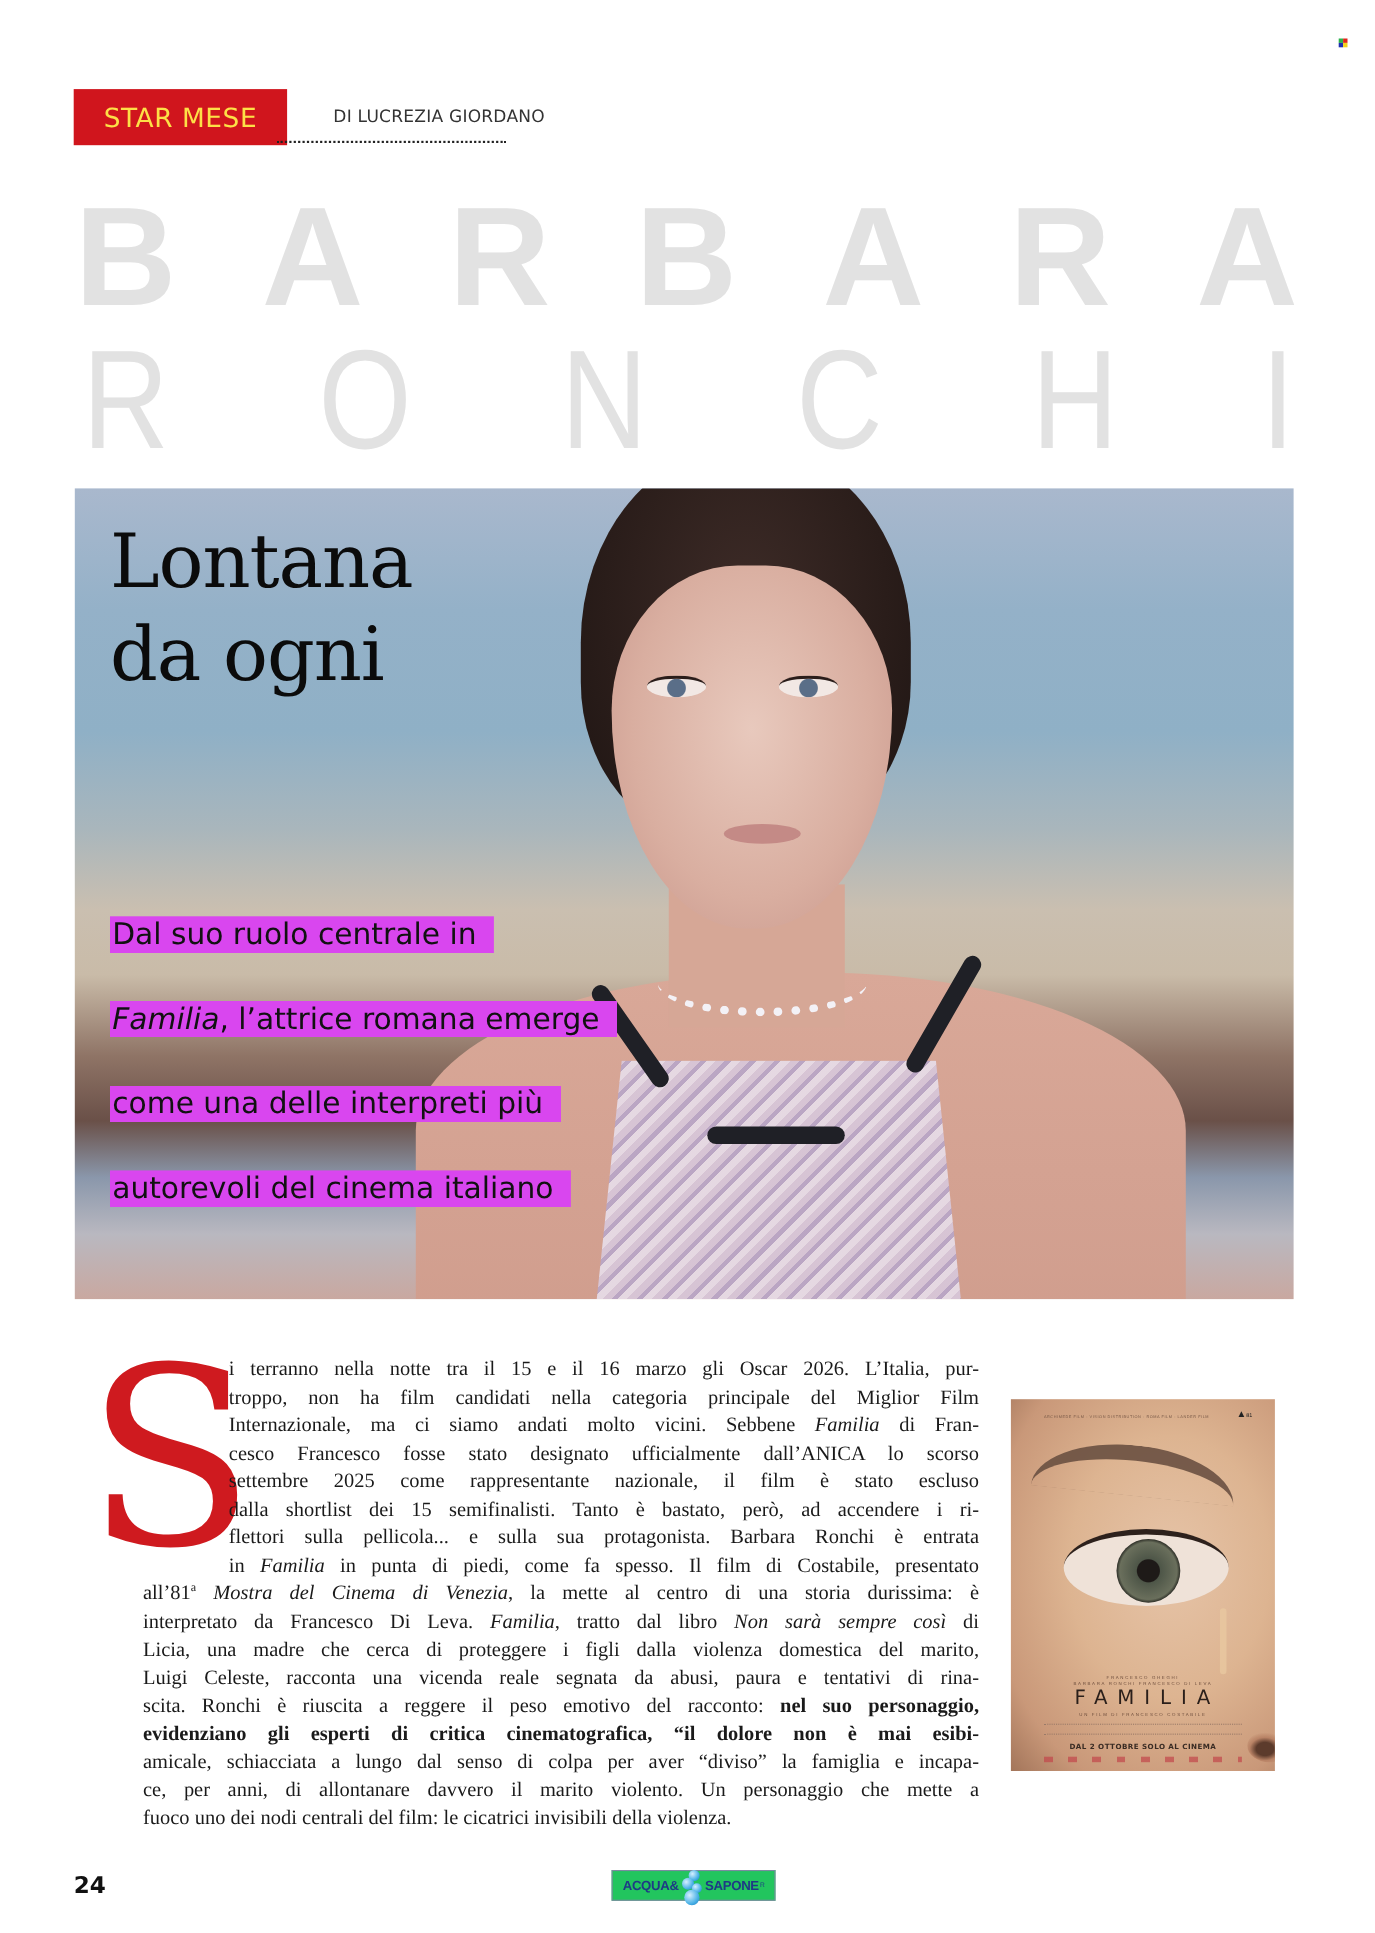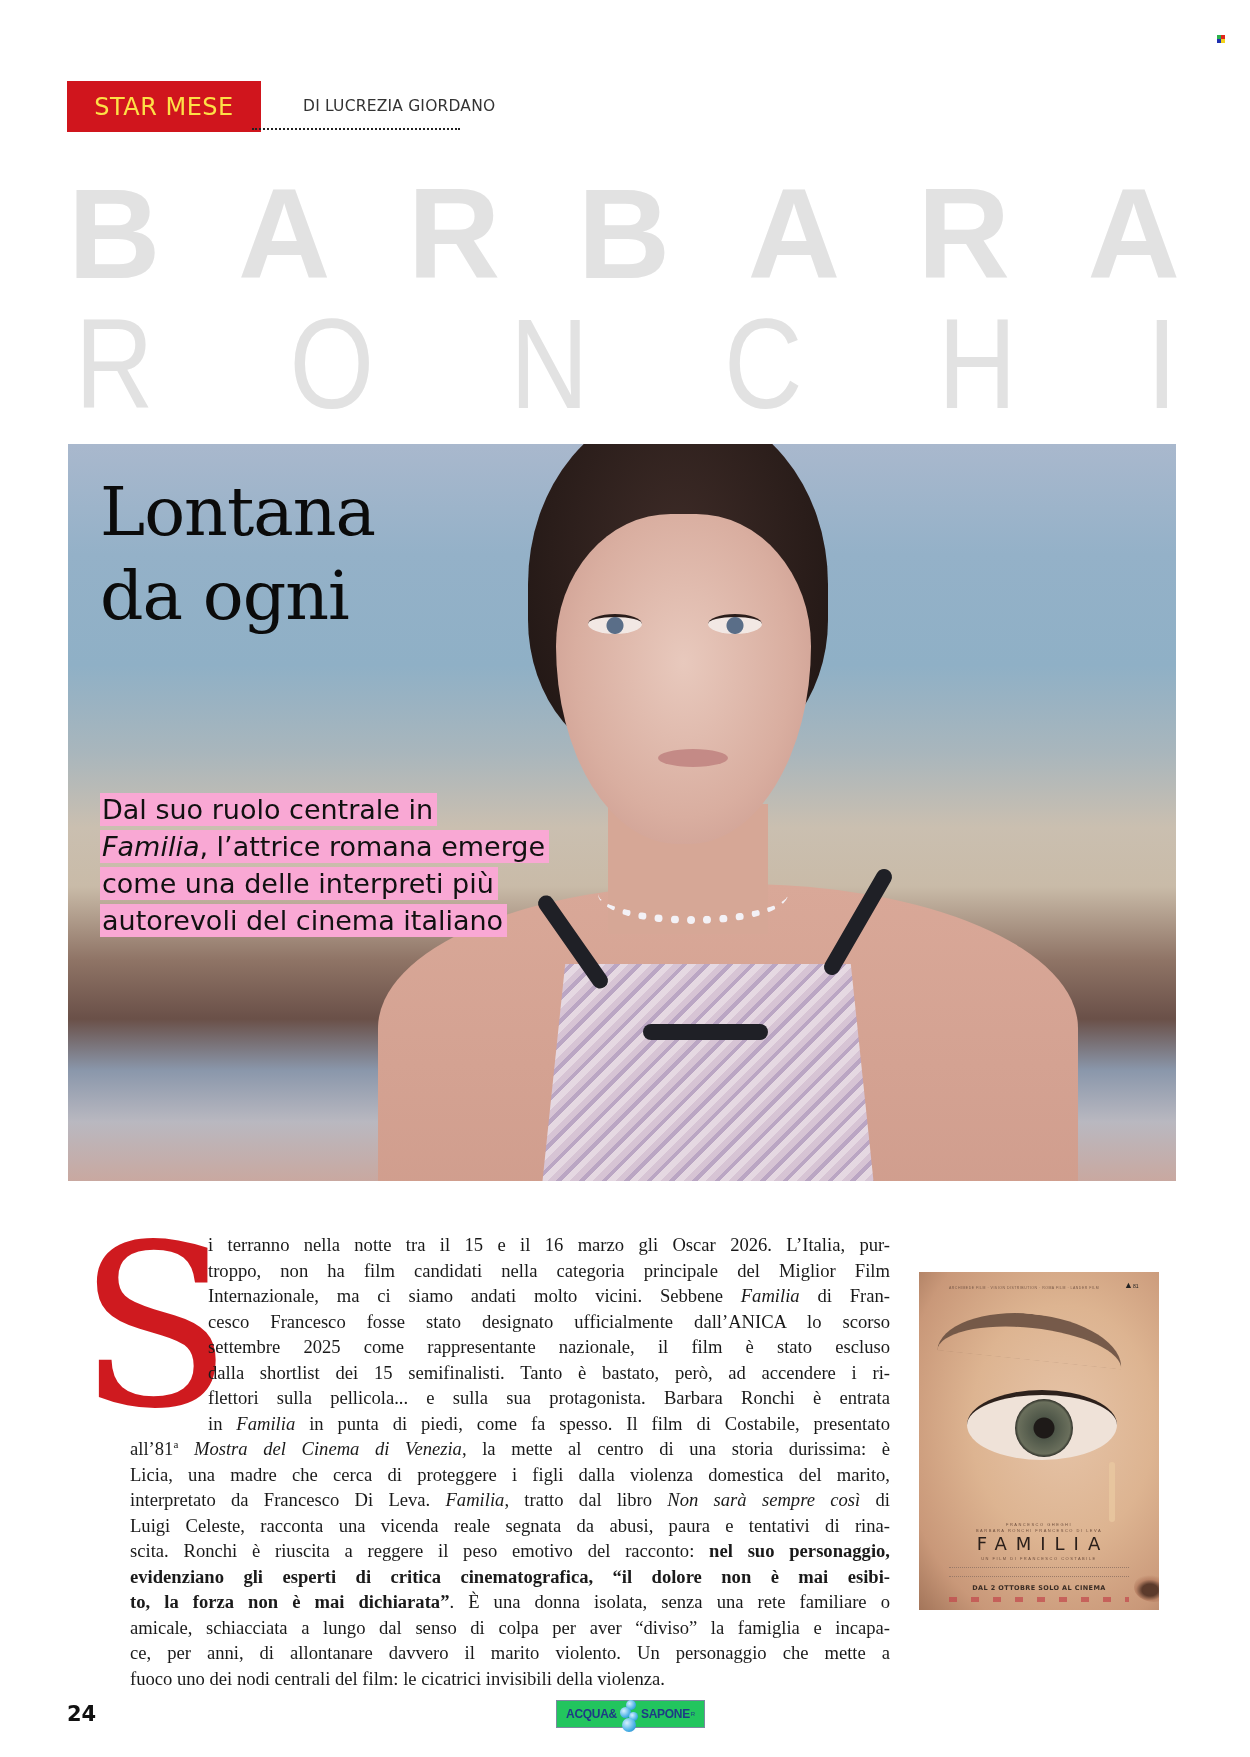--- a/index.html
+++ b/index.html
@@ -32,21 +32,21 @@
   .hero .dress { position: absolute; left: 470px; top: 520px; width: 340px; height: 260px; background: repeating-linear-gradient(135deg, #d7c6d8 0 6px, #b9a6c6 6px 10px, #e6dbe6 10px 16px); clip-path: polygon(8% 0, 92% 0, 100% 100%, 0 100%); opacity: 0.95; }
   .hero .strap { position: absolute; height: 16px; background: #1f2026; border-radius: 8px; }
   .hero .strap.mid { left: 575px; top: 580px; width: 125px; }
   .hero .strap.l { left: 450px; top: 490px; width: 110px; transform: rotate(55deg); }
   .hero .strap.r { left: 730px; top: 470px; width: 120px; transform: rotate(-60deg); }
 
   .headline { position: absolute; left: 100px; top: 470px; font-family: "DejaVu Serif", serif; font-size: 68px; line-height: 84px; color: #0b0b0b; letter-spacing: -1px; font-weight: normal; }
   .headline div { white-space: nowrap; }
 
   .standfirst { position: absolute; left: 100px; top: 793px; font-family: "DejaVu Sans", sans-serif; font-size: 27px; line-height: 37px; color: #111; }
-  .standfirst .line { display: table; background: #f9a8d4; padding: 0 4px 0 2px; margin-bottom: 0; line-height: 33px; height: 37px; border-bottom: 4px solid transparent; background-clip: padding-box; }
+  .standfirst .line { display: table; background: #d946ef; padding: 0 16px 0 2px; margin-bottom: 0; line-height: 33px; height: 37px; border-bottom: 4px solid transparent; background-clip: padding-box; margin-top: 40px; }
   .standfirst em { font-style: italic; }
 
   .dropcap { position: absolute; left: 78px; top: 1215px; font-family: "DejaVu Serif", serif; font-size: 225px; line-height: 1; color: #cf1a1f; }
 
   .body-text { position: absolute; left: 130px; top: 1232px; width: 760px; font-family: "Liberation Serif", serif; font-size: 18.6px; line-height: 25.5px; color: #1a1a1a; text-align: justify; }
   .body-text .line { display: block; white-space: nowrap; text-align-last: justify; text-align: justify; }
   .body-text .line.indent { padding-left: 78px; }
   .body-text .line.last { text-align-last: left; }
   .body-text b { font-weight: bold; }
   .body-text i { font-style: italic; }
@@ -147,26 +147,25 @@
 <div class="body-text" id="body-text">
     <span class="line indent"><span>i terranno nella notte tra il 15 e il 16 marzo gli Oscar 2026. L’Italia, pur-</span></span>
     <span class="line indent"><span>troppo, non ha film candidati nella categoria principale del Miglior Film</span></span>
     <span class="line indent"><span>Internazionale, ma ci siamo andati molto vicini. Sebbene </span><i>Familia</i><span> di Fran-</span></span>
     <span class="line indent"><span>cesco Francesco fosse stato designato ufficialmente dall’ANICA lo scorso</span></span>
     <span class="line indent"><span>settembre 2025 come rappresentante nazionale, il film è stato escluso</span></span>
     <span class="line indent"><span>dalla shortlist dei 15 semifinalisti. Tanto è bastato, però, ad accendere i ri-</span></span>
     <span class="line indent"><span>flettori sulla pellicola... e sulla sua protagonista. Barbara Ronchi è entrata</span></span>
     <span class="line indent"><span>in </span><i>Familia</i><span> in punta di piedi, come fa spesso. Il film di Costabile, presentato</span></span>
     <span class="line"><span>all’81</span><sup>a</sup><span> </span><i>Mostra del Cinema di Venezia</i><span>, la mette al centro di una storia durissima: è</span></span>
+    <span class="line"><span>interpretato da Francesco Di Leva. </span><i>Familia</i><span>, tratto dal libro </span><i>Non sarà sempre così</i><span> di</span></span>
     <span class="line"><span>Licia, una madre che cerca di proteggere i figli dalla violenza domestica del marito,</span></span>
-    <span class="line"><span>interpretato da Francesco Di Leva. </span><i>Familia</i><span>, tratto dal libro </span><i>Non sarà sempre così</i><span> di</span></span>
     <span class="line"><span>Luigi Celeste, racconta una vicenda reale segnata da abusi, paura e tentativi di rina-</span></span>
     <span class="line"><span>scita. Ronchi è riuscita a reggere il peso emotivo del racconto: </span><b>nel suo personaggio,</b></span>
     <span class="line"><b>evidenziano gli esperti di critica cinematografica, “il dolore non è mai esibi-</b></span>
-    <span class="line"><b>to, la forza non è mai dichiarata”</b><span>. È una donna isolata, senza una rete familiare o</span></span>
     <span class="line"><span>amicale, schiacciata a lungo dal senso di colpa per aver “diviso” la famiglia e incapa-</span></span>
     <span class="line"><span>ce, per anni, di allontanare davvero il marito violento. Un personaggio che mette a</span></span>
     <span class="line last"><span>fuoco uno dei nodi centrali del film: le cicatrici invisibili della violenza.</span></span>
   </div>
 
 <div class="poster" aria-label="Film poster: close-up of a tearful eye">
   <div class="credits-top">ARCHIMEDE FILM · VISION DISTRIBUTION · ROMA FILM · LANDER FILM</div>
   <div class="venice">▲<span style="font-size:5px">81</span></div>
   <div class="brow"></div>
   <div class="p-eye">

